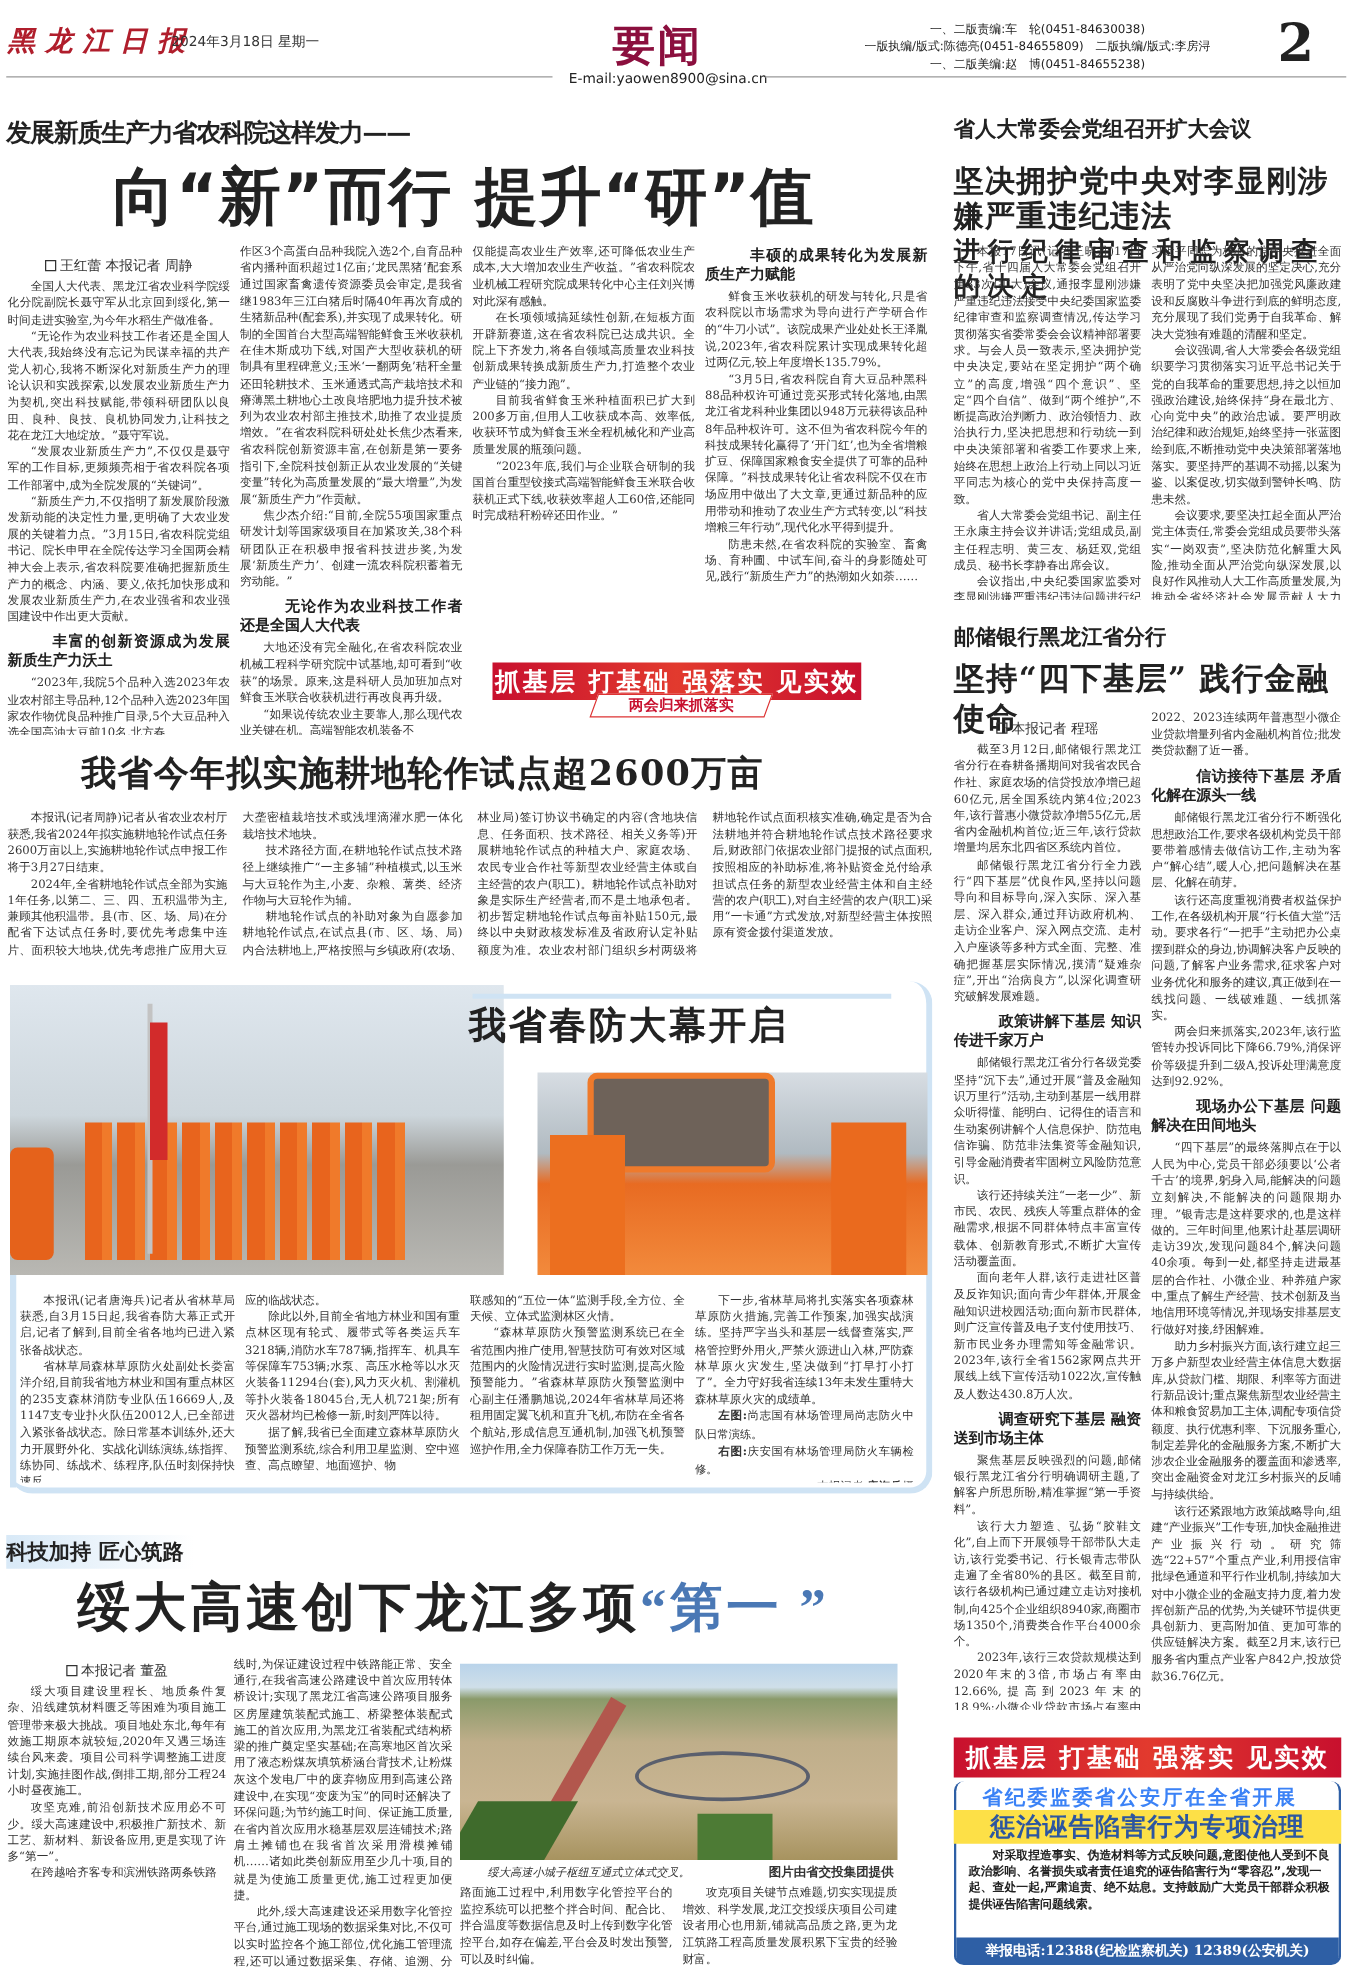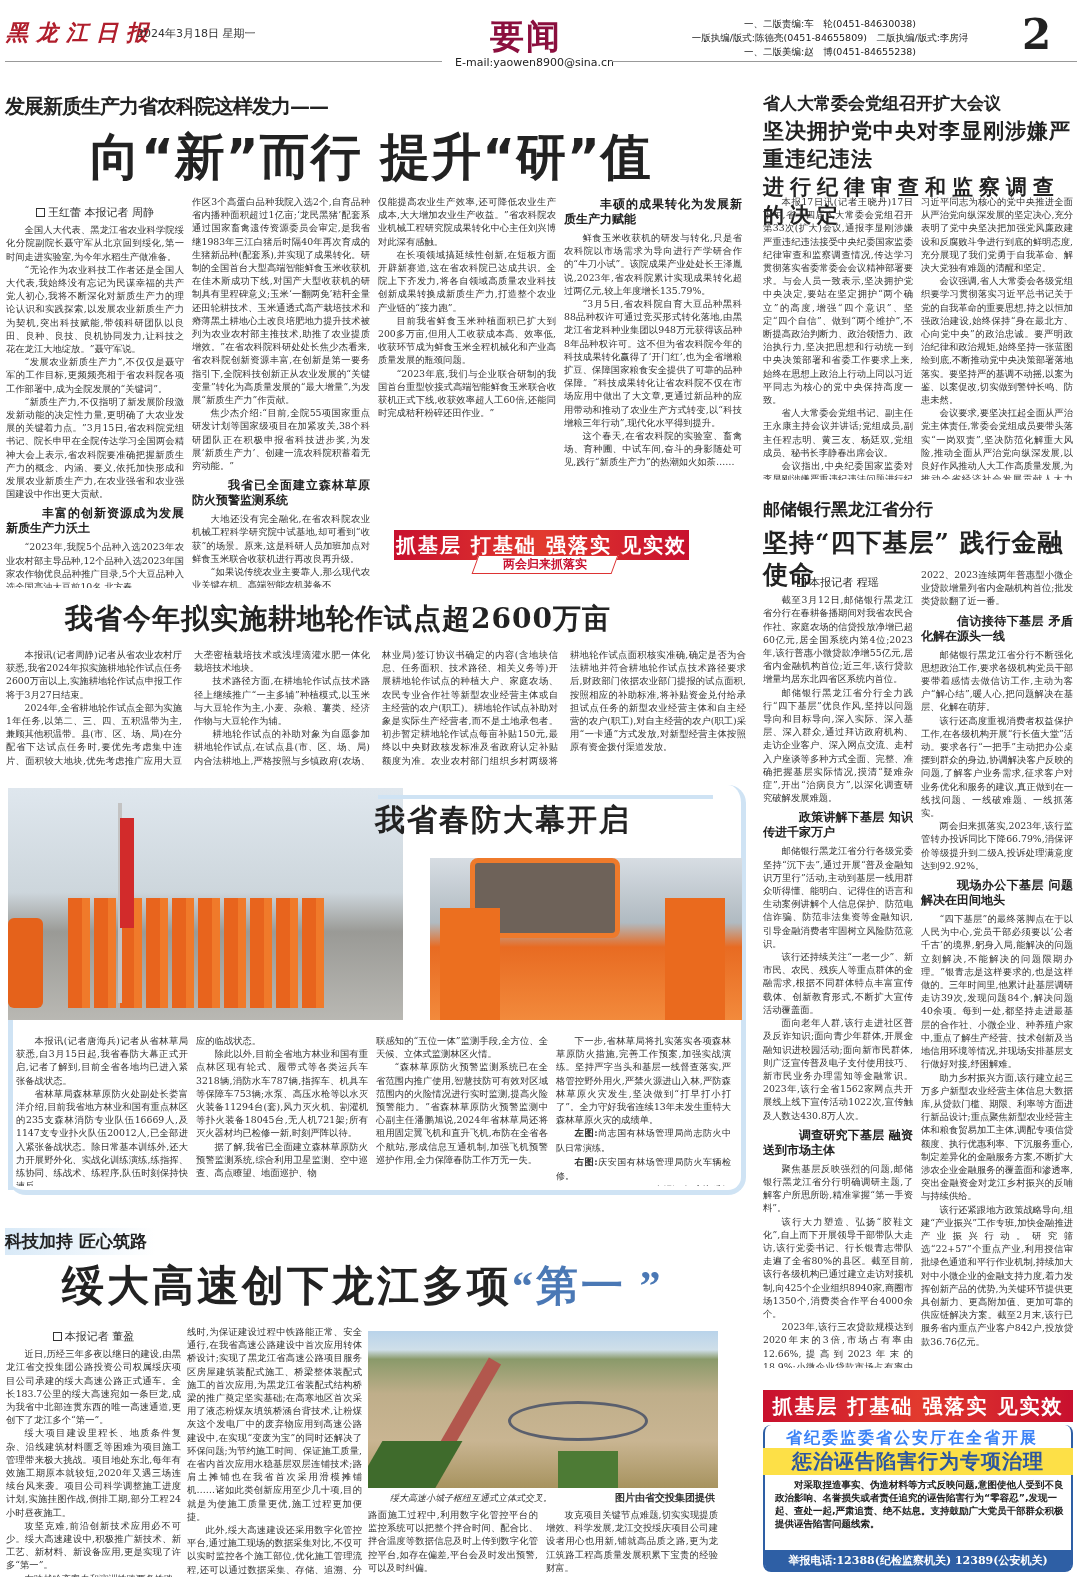--- a/index.html
+++ b/index.html
@@ -63,43 +63,43 @@
   <p>全国人大代表、黑龙江省农业科学院绥化分院副院长聂守军从北京回到绥化,第一时间走进实验室,为今年水稻生产做准备。</p>
   <p>“无论作为农业科技工作者还是全国人大代表,我始终没有忘记为民谋幸福的共产党人初心,我将不断深化对新质生产力的理论认识和实践探索,以发展农业新质生产力为契机,突出科技赋能,带领科研团队以良田、良种、良技、良机协同发力,让科技之花在龙江大地绽放。”聂守军说。</p>
   <p>“发展农业新质生产力”,不仅仅是聂守军的工作目标,更频频亮相于省农科院各项工作部署中,成为全院发展的“关键词”。</p>
   <p>“新质生产力,不仅指明了新发展阶段激发新动能的决定性力量,更明确了大农业发展的关键着力点。”3月15日,省农科院党组书记、院长申甲在全院传达学习全国两会精神大会上表示,省农科院要准确把握新质生产力的概念、内涵、要义,依托加快形成和发展农业新质生产力,在农业强省和农业强国建设中作出更大贡献。</p>
   <h4>丰富的创新资源成为发展新质生产力沃土</h4>
   <p>“2023年,我院5个品种入选2023年农业农村部主导品种,12个品种入选2023年国家农作物优良品种推广目录,5个大豆品种入选全国高油大豆前10名,北方春</p>
 </div>
 <div class="abs col" style="left:192px;top:195px;width:178px;height:393px;overflow:hidden">
   <p style="text-indent:0">作区3个高蛋白品种我院入选2个,自育品种省内播种面积超过1亿亩;‘龙民黑猪’配套系通过国家畜禽遗传资源委员会审定,是我省继1983年三江白猪后时隔40年再次育成的生猪新品种(配套系),并实现了成果转化。研制的全国首台大型高端智能鲜食玉米收获机在佳木斯成功下线,对国产大型收获机的研制具有里程碑意义;玉米‘一翻两免’秸秆全量还田轮耕技术、玉米通透式高产栽培技术和瘠薄黑土耕地心土改良培肥地力提升技术被列为农业农村部主推技术,助推了农业提质增效。”在省农科院科研处处长焦少杰看来,省农科院创新资源丰富,在创新是第一要务指引下,全院科技创新正从农业发展的“关键变量”转化为高质量发展的“最大增量”,为发展“新质生产力”作贡献。</p>
   <p>焦少杰介绍:“目前,全院55项国家重点研发计划等国家级项目在加紧攻关,38个科研团队正在积极申报省科技进步奖,为发展‘新质生产力’、创建一流农科院积蓄着无穷动能。”</p>
-  <h4>我省已全面建立森林草原防火预警监测系统</h4>
+  <h4>无论作为农业科技工作者还是全国人大代表</h4>
   <p>大地还没有完全融化,在省农科院农业机械工程科学研究院中试基地,却可看到“收获”的场景。原来,这是科研人员加班加点对鲜食玉米联合收获机进行再改良再升级。</p>
   <p>“如果说传统农业主要靠人,那么现代农业关键在机。高端智能农机装备不</p>
 </div>
 <div class="abs col" style="left:378px;top:195px;width:178px;height:330px;overflow:hidden">
   <p style="text-indent:0">仅能提高农业生产效率,还可降低农业生产成本,大大增加农业生产收益。”省农科院农业机械工程研究院成果转化中心主任刘兴博对此深有感触。</p>
   <p>在长项领域搞延续性创新,在短板方面开辟新赛道,这在省农科院已达成共识。全院上下齐发力,将各自领域高质量农业科技创新成果转换成新质生产力,打造整个农业产业链的“接力跑”。</p>
   <p>目前我省鲜食玉米种植面积已扩大到200多万亩,但用人工收获成本高、效率低,收获环节成为鲜食玉米全程机械化和产业高质量发展的瓶颈问题。</p>
   <p>“2023年底,我们与企业联合研制的我国首台重型铰接式高端智能鲜食玉米联合收获机正式下线,收获效率超人工60倍,还能同时完成秸秆粉碎还田作业。”</p>
 </div>
 <div class="abs col" style="left:564px;top:195px;width:178px;height:330px;overflow:hidden">
   <h4 style="margin-top:2px">丰硕的成果转化为发展新质生产力赋能</h4>
   <p>鲜食玉米收获机的研发与转化,只是省农科院以市场需求为导向进行产学研合作的“牛刀小试”。该院成果产业处处长王泽胤说,2023年,省农科院累计实现成果转化超过两亿元,较上年度增长135.79%。</p>
   <p>“3月5日,省农科院自育大豆品种黑科88品种权许可通过竞买形式转化落地,由黑龙江省龙科种业集团以948万元获得该品种8年品种权许可。这不但为省农科院今年的科技成果转化赢得了‘开门红’,也为全省增粮扩豆、保障国家粮食安全提供了可靠的品种保障。”科技成果转化让省农科院不仅在市场应用中做出了大文章,更通过新品种的应用带动和推动了农业生产方式转变,以“科技增粮三年行动”,现代化水平得到提升。</p>
-  <p>这个春天,在省农科院的实验室、畜禽场、育种圃、中试车间,奋斗的身影随处可见,践行“新质生产力”的热潮如火如荼……</p>
+  <p>防患未然,在省农科院的实验室、畜禽场、育种圃、中试车间,奋斗的身影随处可见,践行“新质生产力”的热潮如火如荼……</p>
 </div>
 
 <div class="abs banner" style="left:394px;top:530px;width:295px;height:30px;font-size:20px;line-height:30px">抓基层 打基础 强落实 见实效</div>
 <div class="abs banner-sub" style="left:475px;top:555px;width:140px;height:19px;line-height:17px"><span>两会归来抓落实</span></div>
 
 <div class="abs" style="left:763px;top:92px;width:315px">
   <div class="r-kicker">省人大常委会党组召开扩大会议</div>
-  <div class="r-head" style="font-size:21px;line-height:28px;margin-top:2px">坚决拥护党中央对李显刚涉嫌严重违纪违法</div>
+  <div class="r-head" style="font-size:24px;line-height:28px;margin-top:16px">坚决拥护党中央对李显刚涉嫌严重违纪违法</div>
   <div class="r-head" style="font-size:21px;line-height:28px;letter-spacing:6px">进行纪律审查和监察调查的决定</div>
 </div>
 <div class="abs col" style="left:763px;top:195px;width:150px;height:285px;overflow:hidden">
   <p>本报17日讯(记者王晓丹)17日下午,省十四届人大常委会党组召开第33次(扩大)会议,通报李显刚涉嫌严重违纪违法接受中央纪委国家监委纪律审查和监察调查情况,传达学习贯彻落实省委常委会会议精神部署要求。与会人员一致表示,坚决拥护党中央决定,要站在坚定拥护“两个确立”的高度,增强“四个意识”、坚定“四个自信”、做到“两个维护”,不断提高政治判断力、政治领悟力、政治执行力,坚决把思想和行动统一到中央决策部署和省委工作要求上来,始终在思想上政治上行动上同以习近平同志为核心的党中央保持高度一致。</p>
   <p>省人大常委会党组书记、副主任王永康主持会议并讲话;党组成员,副主任程志明、黄三友、杨廷双,党组成员、秘书长李静春出席会议。</p>
   <p>会议指出,中央纪委国家监委对李显刚涉嫌严重违纪违法问题进行纪律审查和监察调查,充分彰显了以</p>
 </div>
 <div class="abs col" style="left:921px;top:195px;width:152px;height:285px;overflow:hidden">
   <p style="text-indent:0">习近平同志为核心的党中央推进全面从严治党向纵深发展的坚定决心,充分表明了党中央坚决把加强党风廉政建设和反腐败斗争进行到底的鲜明态度,充分展现了我们党勇于自我革命、解决大党独有难题的清醒和坚定。</p>
   <p>会议强调,省人大常委会各级党组织要学习贯彻落实习近平总书记关于党的自我革命的重要思想,持之以恒加强政治建设,始终保持“身在最北方、心向党中央”的政治忠诚。要严明政治纪律和政治规矩,始终坚持一张蓝图绘到底,不断推动党中央决策部署落地落实。要坚持严的基调不动摇,以案为鉴、以案促改,切实做到警钟长鸣、防患未然。</p>
@@ -177,21 +177,20 @@
   <p><b>左图:</b><span class="caption">尚志国有林场管理局尚志防火中队日常演练。</span></p>
   <p><b>右图:</b><span class="caption">庆安国有林场管理局防火车辆检修。</span></p>
   <div style="text-align:right"><span>本报记者</span> <b>唐海兵</b><span>摄</span></div>
 </div>
 
 <div class="abs tag">科技加持  匠心筑路</div>
 <div class="abs headline3"><span>绥大高速创下龙江多项</span><span class="hl">“第一 ”</span></div>
 
 <div class="abs col" style="left:6px;top:1322px;width:175px;height:255px;overflow:hidden">
   <div class="byline"><span class="box"></span><span>本报记者 董盈</span></div>
-  <p>近日,历经三年多夜以继日的建设,由黑龙江省交投集团公路投资公司权属绥庆项目公司承建的绥大高速公路正式通车。全长183.7公里的绥大高速宛如一条巨龙,成为我省中北部连贯东西的唯一高速通道,更创下了龙江多个“第一”。</p>
   <p>绥大项目建设里程长、地质条件复杂、沿线建筑材料匮乏等困难为项目施工管理带来极大挑战。项目地处东北,每年有效施工期原本就较短,2020年又遇三场连续台风来袭。项目公司科学调整施工进度计划,实施挂图作战,倒排工期,部分工程24小时昼夜施工。</p>
   <p>攻坚克难,前沿创新技术应用必不可少。绥大高速建设中,积极推广新技术、新工艺、新材料、新设备应用,更是实现了许多“第一”。</p>
   <p>在跨越哈齐客专和滨洲铁路两条铁路</p>
 </div>
 <div class="abs col" style="left:187px;top:1325px;width:175px;height:252px;overflow:hidden">
   <p style="text-indent:0">线时,为保证建设过程中铁路能正常、安全通行,在我省高速公路建设中首次应用转体桥设计;实现了黑龙江省高速公路项目服务区房屋建筑装配式施工、桥梁整体装配式施工的首次应用,为黑龙江省装配式结构桥梁的推广奠定坚实基础;在高寒地区首次采用了液态粉煤灰填筑桥涵台背技术,让粉煤灰这个发电厂中的废弃物应用到高速公路建设中,在实现“变废为宝”的同时还解决了环保问题;为节约施工时间、保证施工质量,在省内首次应用水稳基层双层连铺技术;路肩土摊铺也在我省首次采用滑模摊铺机……诸如此类创新应用至少几十项,目的就是为使施工质量更优,施工过程更加便捷。</p>
   <p>此外,绥大高速建设还采用数字化管控平台,通过施工现场的数据采集对比,不仅可以实时监控各个施工部位,优化施工管理流程,还可以通过数据采集、存储、追溯、分析等,为日后公路建设提供经验。</p>
 
 </div>
 <div class="abs photo" style="left:368px;top:1331px;width:350px;height:157px;background:linear-gradient(180deg,#b9d3ea 0%,#cfdfe9 12%,#8a9a6a 18%,#bfae8a 40%,#c9b592 70%,#a7935f 100%)">

